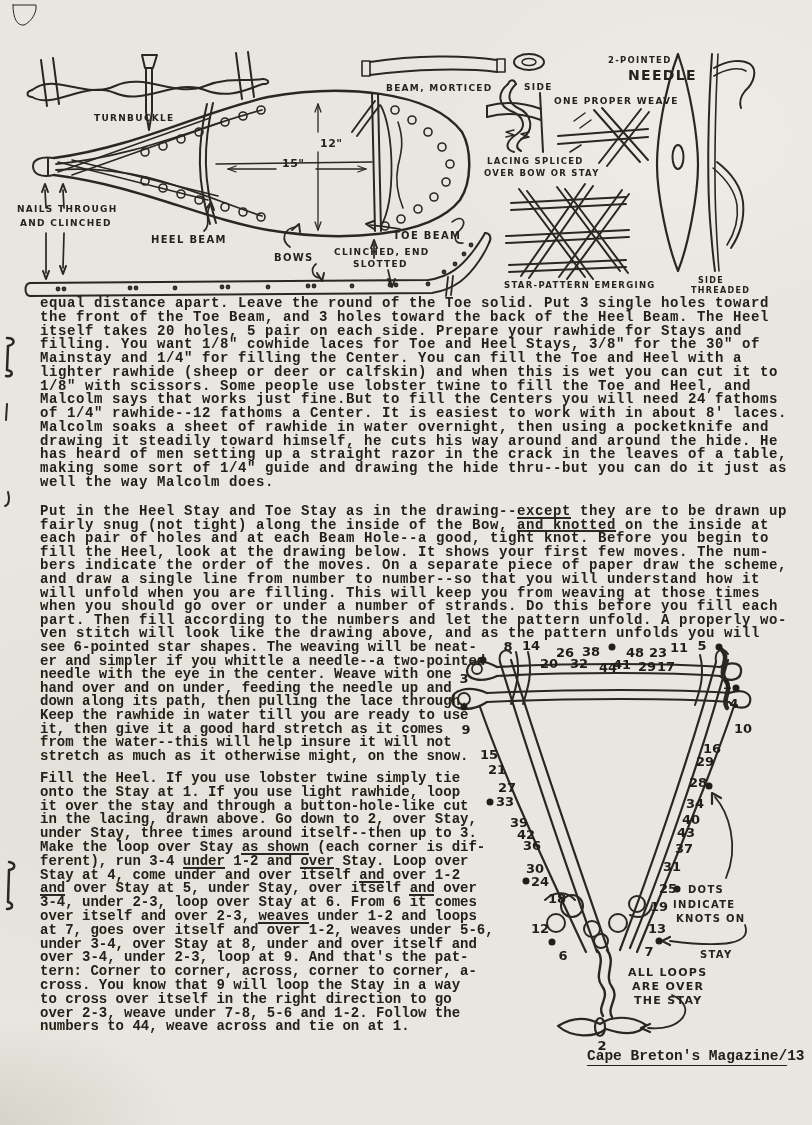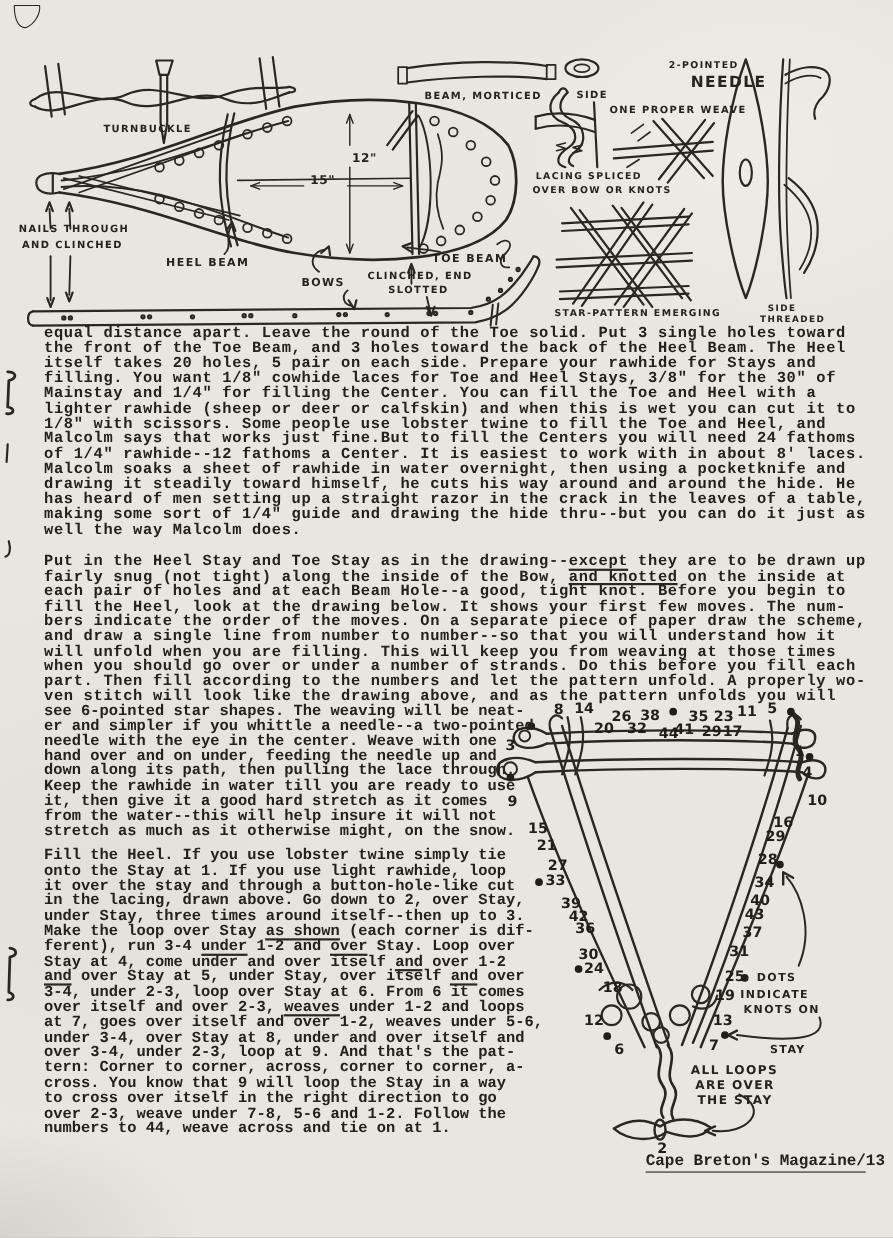--- a/index.html
+++ b/index.html
@@ -280,21 +280,21 @@
   <span class="hand" style="left:20px;top:218px">AND CLINCHED</span>
   <span class="hand" style="left:151px;top:234px;font-size:10px">HEEL BEAM</span>
   <span class="hand" style="left:274px;top:252px;font-size:10px">BOWS</span>
   <span class="hand" style="left:334px;top:247px">CLINCHED, END</span>
   <span class="hand" style="left:353px;top:259px">SLOTTED</span>
   <span class="hand" style="left:393px;top:230px;font-size:10px">TOE BEAM</span>
   <span class="hand" style="left:386px;top:83px">BEAM, MORTICED</span>
   <span class="hand" style="left:524px;top:82px">SIDE</span>
   <span class="hand" style="left:554px;top:96px">ONE PROPER WEAVE</span>
   <span class="hand" style="left:487px;top:156px;font-size:8.5px">LACING SPLICED</span>
-  <span class="hand" style="left:484px;top:168px;font-size:8.5px">OVER BOW OR KNOTS</span>
+  <span class="hand" style="left:484px;top:168px;font-size:8.5px">OVER BOW OR STAY</span>
   <span class="hand" style="left:504px;top:280px;font-size:8.5px">STAR-PATTERN EMERGING</span>
   <span class="hand" style="left:608px;top:55px;font-size:8.5px">2-POINTED</span>
   <span class="hand" style="left:628px;top:67px;font-size:14px">NEEDLE</span>
   <span class="hand" style="left:698px;top:276px;font-size:8px">SIDE</span>
   <span class="hand" style="left:691px;top:286px;font-size:8px">THREADED</span>
   <span class="hand" style="left:320px;top:137px;font-size:11px;letter-spacing:0.5px">12"</span>
   <span class="hand" style="left:282px;top:157px;font-size:11px;letter-spacing:0.5px">15"</span>
 
   <pre class="tw wide" style="left:40px;top:297px;line-height:13.75px">equal distance apart. Leave the round of the Toe solid. Put 3 single holes toward
 the front of the Toe Beam, and 3 holes toward the back of the Heel Beam. The Heel
@@ -386,21 +386,21 @@
   <span class="num" style="left:668px;top:888px">25</span>
   <span class="num" style="left:565px;top:652px">26</span>
   <span class="num" style="left:507px;top:787px">27</span>
   <span class="num" style="left:698px;top:782px">28</span>
   <span class="num" style="left:647px;top:666px">29</span>
   <span class="num" style="left:535px;top:868px">30</span>
   <span class="num" style="left:672px;top:866px">31</span>
   <span class="num" style="left:579px;top:663px">32</span>
   <span class="num" style="left:505px;top:801px">33</span>
   <span class="num" style="left:695px;top:803px">34</span>
-  <span class="num" style="left:635px;top:652px">35</span>
+  <span class="num" style="left:635px;top:652px">48</span>
   <span class="num" style="left:532px;top:845px">36</span>
   <span class="num" style="left:684px;top:848px">37</span>
   <span class="num" style="left:591px;top:651px">38</span>
   <span class="num" style="left:519px;top:822px">39</span>
   <span class="num" style="left:691px;top:819px">40</span>
   <span class="num" style="left:622px;top:664px">41</span>
   <span class="num" style="left:526px;top:834px">42</span>
   <span class="num" style="left:686px;top:832px">43</span>
   <span class="num" style="left:608px;top:667px">44</span>
 

